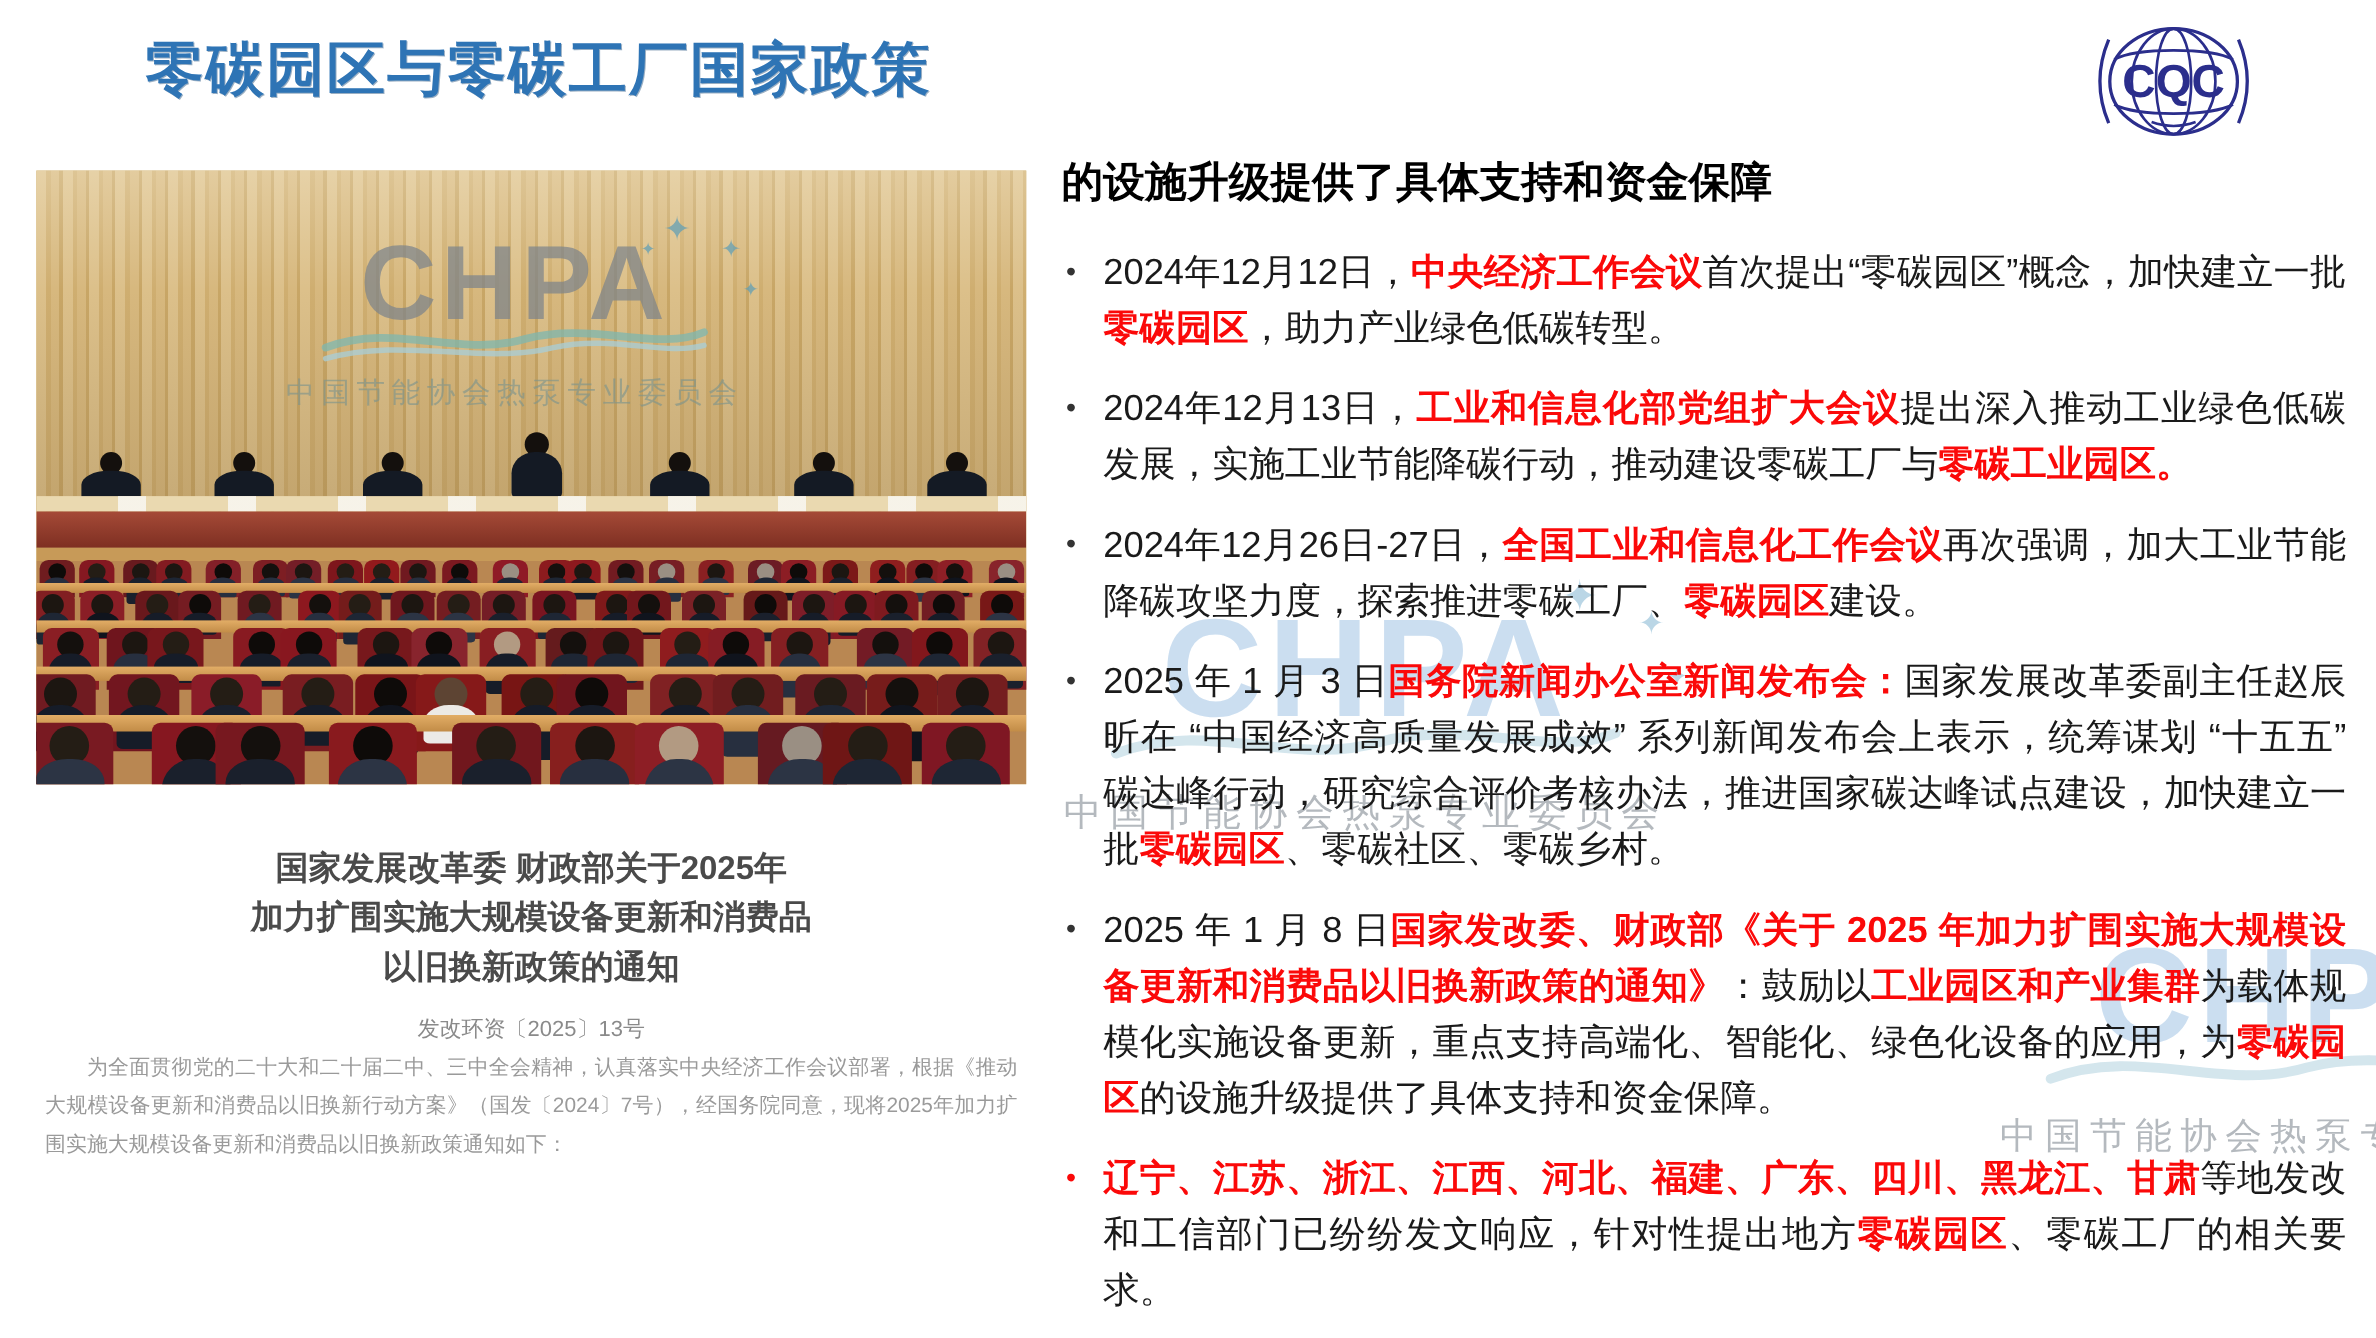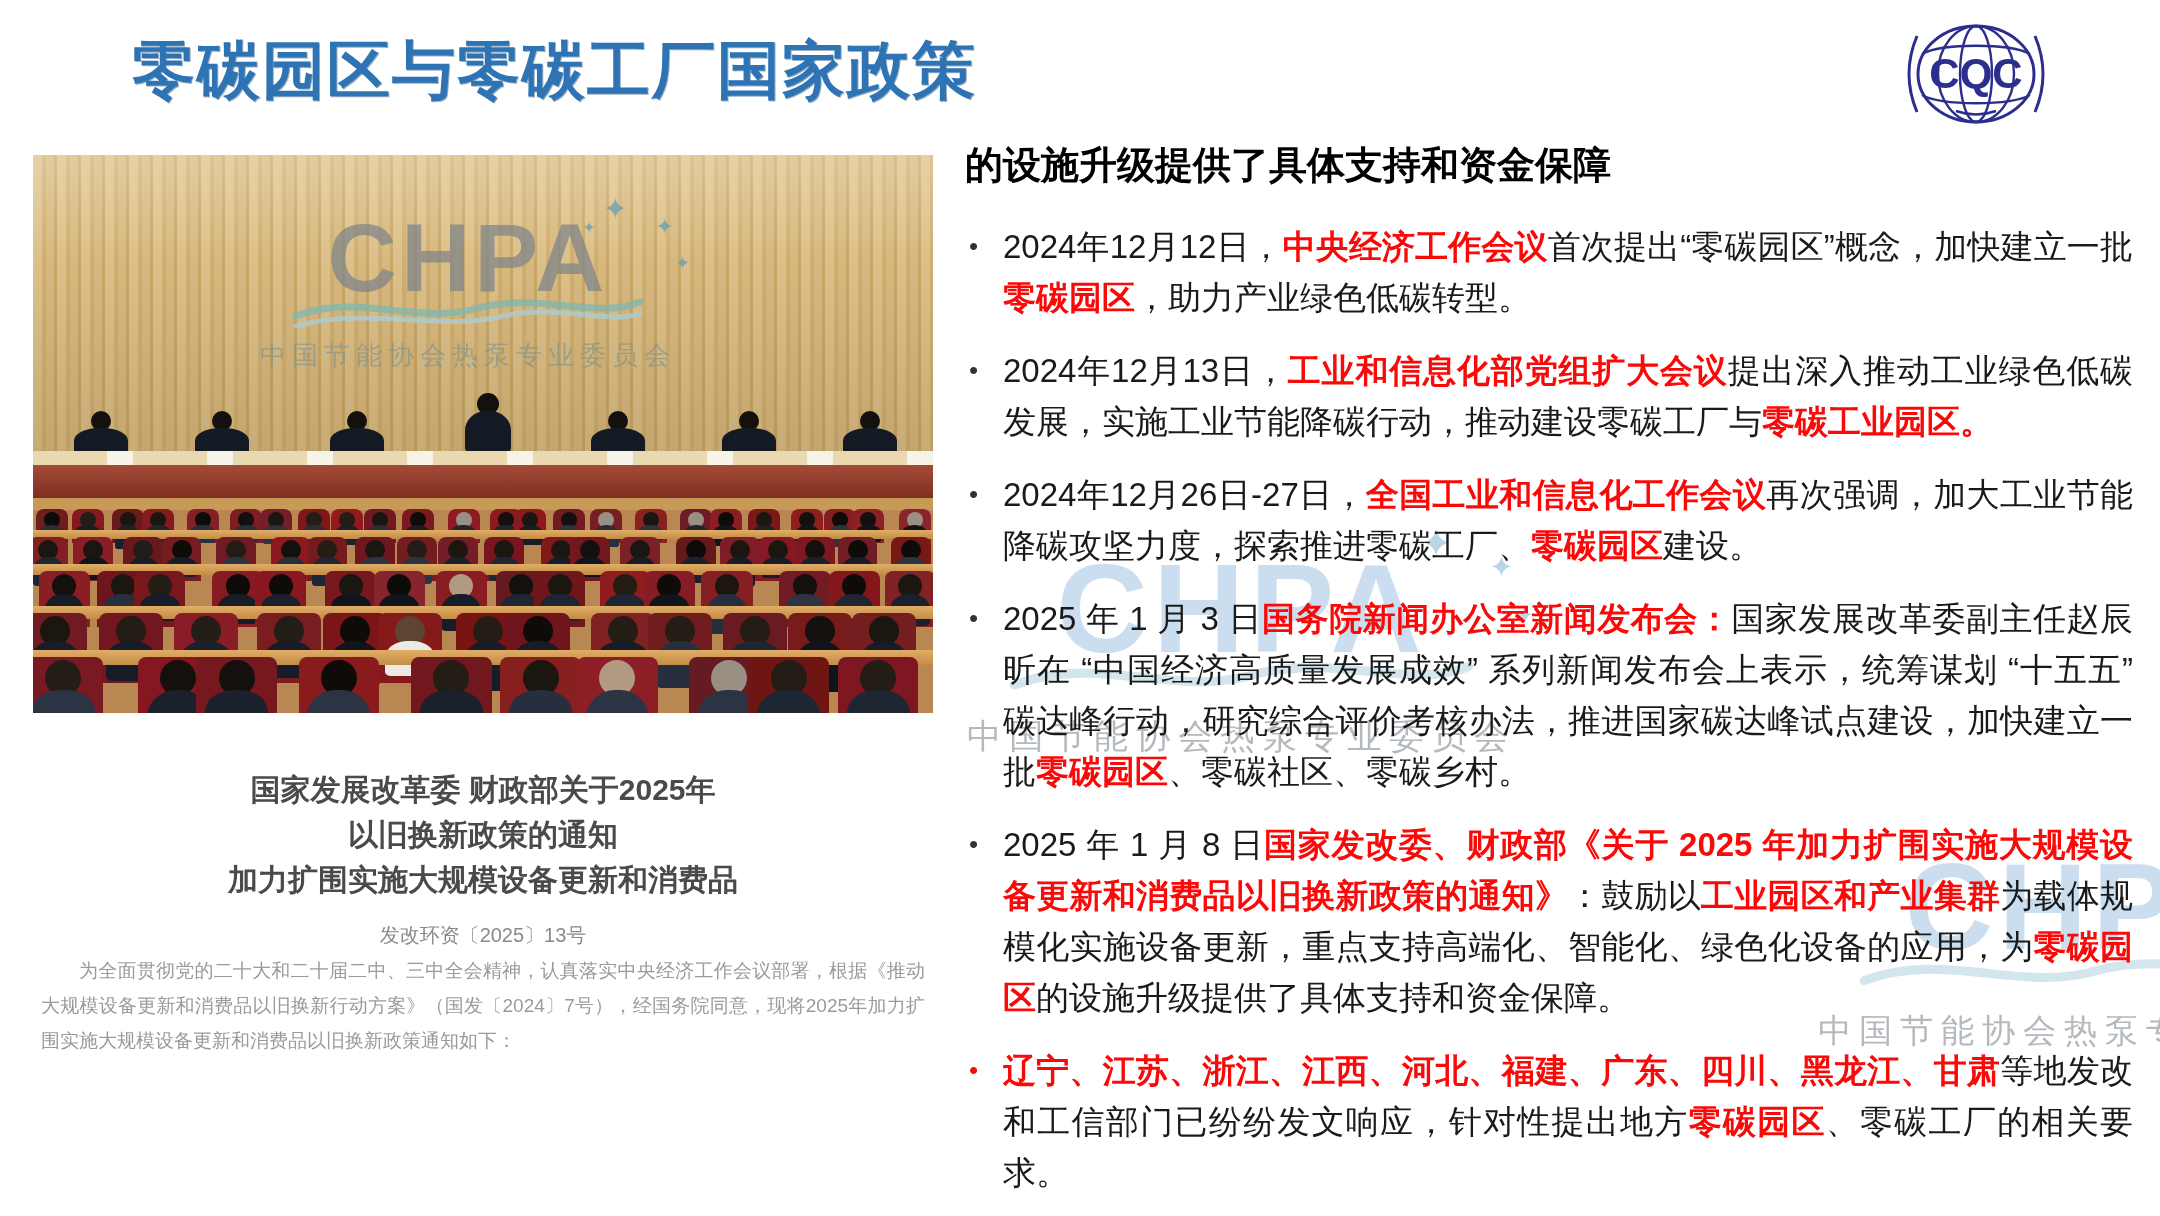--- a/index.html
+++ b/index.html
@@ -1,19 +1,19 @@
 <!DOCTYPE html>
 <html><head>
 <meta charset="utf-8">
 <style>
   html,body{margin:0;padding:0;}
   body{width:2160px;height:1216px;position:relative;background:#ffffff;overflow:hidden;
        font-family:"Liberation Sans",sans-serif;}
   
-  .slide-title{position:absolute;left:132px;top:28px;font-size:63px;font-weight:bold;
+  .slide-title{position:absolute;left:132px;top:28px;font-size:53px;font-weight:bold;
        color:#2E74B5;letter-spacing:2px;text-shadow:1px 1px 0 rgba(31,78,121,.45);}
   .cqc{position:absolute;left:1898px;top:14px;width:156px;height:120px;}
   
   .photo{position:absolute;left:33px;top:155px;width:900px;height:558px;overflow:hidden;background:#d6b97e;}
   .curtain{position:absolute;left:0;top:0;width:100%;height:310px;
        background:repeating-linear-gradient(90deg,#dcc08a 0 9px,#cfae70 9px 13px,#d7b87e 13px 21px,#c8a666 21px 24px);}
   .curtain:after{content:"";position:absolute;inset:0;
        background:linear-gradient(180deg,rgba(255,250,234,.30),rgba(255,250,234,0) 35%,rgba(120,92,48,.22) 100%);}
   .leaders{position:absolute;left:0;top:238px;width:100%;height:62px;}
   .table-top{position:absolute;left:0;top:296px;width:100%;height:14px;background:#ead9b0;}
@@ -544,22 +544,22 @@
       <div class="person" style="left: 813.583px; top: 150px; width: 63px; height: 79.0812px;">
         <div class="head" style="width: 36px; height: 36px; background: rgb(36, 29, 21);"></div>
         <div class="torso" style="background: rgb(30, 38, 52); margin-top: -6.3px;"></div>
       </div>
     </div>
 </div>
 
 <div class="doc">
   <div class="doc-title">
     <div>国家发展改革委 财政部关于2025年</div>
+    <div>加力扩围实施大规模设备更新和消费品</div>
     <div>以旧换新政策的通知</div>
-    <div>加力扩围实施大规模设备更新和消费品</div>
   </div>
   <div class="doc-number">发改环资〔2025〕13号</div>
   <div class="doc-body">为全面贯彻党的二十大和二十届二中、三中全会精神，认真落实中央经济工作会议部署，根据《推动大规模设备更新和消费品以旧换新行动方案》（国发〔2024〕7号），经国务院同意，现将2025年加力扩围实施大规模设备更新和消费品以旧换新政策通知如下：</div>
 </div>
 
 <div class="chpa wm-blue wm2">
   <span class="star" style="right:70px;top:-16px;font-size:30px;">✦</span>
   <span class="star" style="right:24px;top:6px;font-size:22px;">✦</span>
   <span class="star" style="right:8px;top:44px;font-size:18px;">✦</span>
   <div class="letters">CHPA</div>

